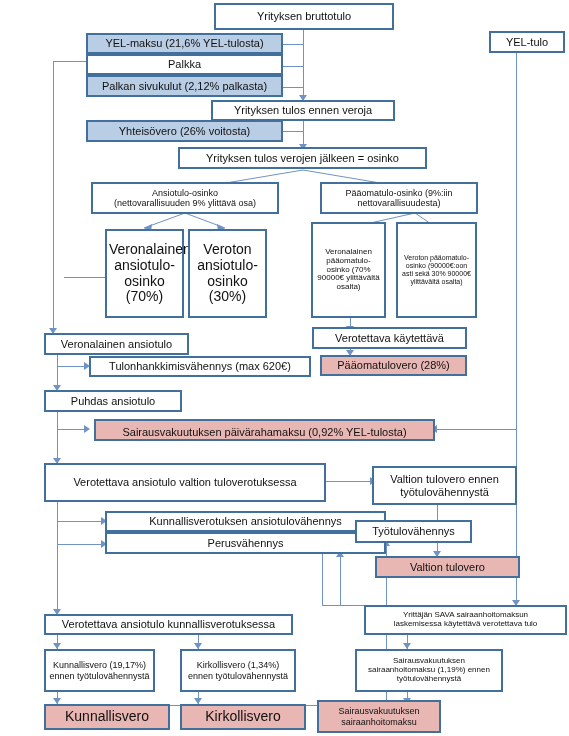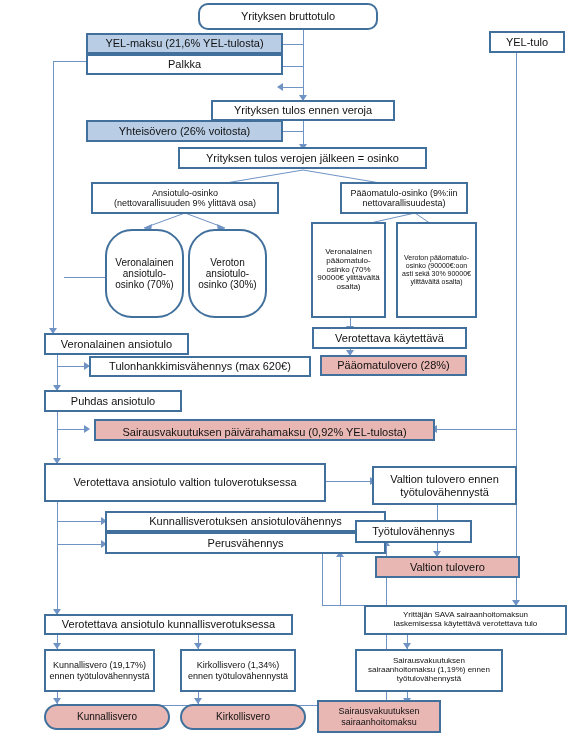--- a/index.html
+++ b/index.html
@@ -27,21 +27,21 @@
     text-align: center;
     line-height: 1.12;
     padding: 1px 2px;
     font-size: 10px;
     z-index: 3;
   }
   .node.blue  { background: #b9cde5; }
   .node.pink  { background: #e9b7b3; }
   .node .txt  { display: block; width: 100%; }
   .fs11 { font-size: 11px; }
-  .fs10 { font-size: 10px; border-radius: 27px; }
+  .fs10 { font-size: 14px; }
   .fs9  { font-size: 9px; }
   .fs8  { font-size: 8px; }
   .fs7  { font-size: 7px; }
 
   
   .ln {
     position: absolute;
     background: #6f93c4;
     z-index: 1;
   }
@@ -177,55 +177,58 @@
   <div class="ln v" style="left:407px; top:633px; height:16px;"></div>
   <div class="arw down" style="left:403px; top:643px;"></div>
 
   <div class="ln v" style="left:57px; top:692px; height:12px;"></div>
   <div class="arw down" style="left:53px; top:698px;"></div>
   <div class="ln v" style="left:198px; top:692px; height:12px;"></div>
   <div class="arw down" style="left:194px; top:698px;"></div>
   <div class="ln v" style="left:407px; top:692px; height:12px;"></div>
   <div class="arw down" style="left:403px; top:698px;"></div>
 
-  <div class="node fs11" style="left:198px; top:3px; width:180px; height:27px;border-radius:10px;">
+  <div class="node fs11" style="left:214px; top:3px; width:180px; height:27px;">
     <span class="txt">Yrityksen bruttotulo</span>
   </div>
 
   <div class="node fs11" style="left:489px; top:31px; width:76px; height:22px;text-align:center;">
     <span class="txt">YEL-tulo</span>
   </div>
 
   <div class="node blue fs11" style="left:86px; top:33px; width:197px; height:21px;">
     <span class="txt">YEL-maksu (21,6% YEL-tulosta)</span>
   </div>
 
   <div class="node fs11" style="left:86px; top:54px; width:197px; height:21px;">
     <span class="txt">Palkka</span>
   </div>
 
+  <div class="node blue fs11" style="left:86px; top:75px; width:197px; height:22px;">
+    <span class="txt">Palkan sivukulut (2,12% palkasta)</span>
+  </div>
 
   <div class="node fs11" style="left:211px; top:100px; width:184px; height:21px;">
     <span class="txt">Yrityksen tulos ennen veroja</span>
   </div>
 
   <div class="node blue fs11" style="left:86px; top:120px; width:197px; height:22px;">
     <span class="txt">Yhteisövero (26% voitosta)</span>
   </div>
 
   <div class="node fs11" style="left:178px; top:147px; width:249px; height:22px;">
     <span class="txt">Yrityksen tulos verojen jälkeen = osinko</span>
   </div>
 
   <div class="node fs9" style="left:91px; top:182px; width:188px; height:32px; flex-direction:column;">
     <span class="txt">Ansiotulo-osinko</span>
     <span class="txt">(nettovarallisuuden 9% ylittävä osa)</span>
   </div>
 
-  <div class="node fs9" style="left:320px; top:182px; width:128px; height:32px; flex-direction:column;margin-left:20px;">
+  <div class="node fs9" style="left:320px; top:182px; width:158px; height:32px; flex-direction:column;">
     <span class="txt">Pääomatulo-osinko (9%:iin</span>
     <span class="txt">nettovarallisuudesta)</span>
   </div>
 
   <div class="node fs10" style="left:105px; top:229px; width:79px; height:89px;">
     <span class="txt">Veronalainen ansiotulo-osinko (70%)</span>
   </div>
 
   <div class="node fs10" style="left:188px; top:229px; width:79px; height:89px;">
     <span class="txt">Veroton ansiotulo-osinko (30%)</span>

